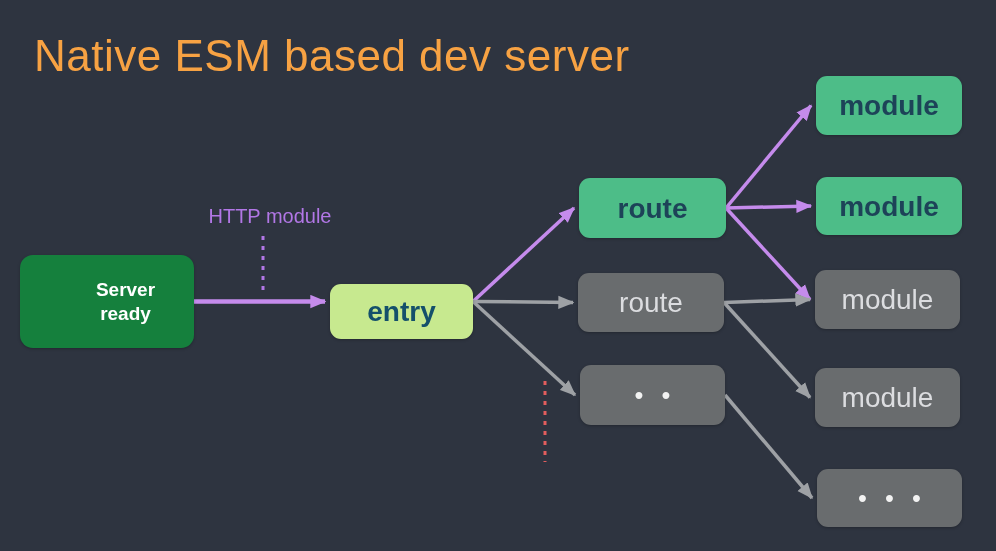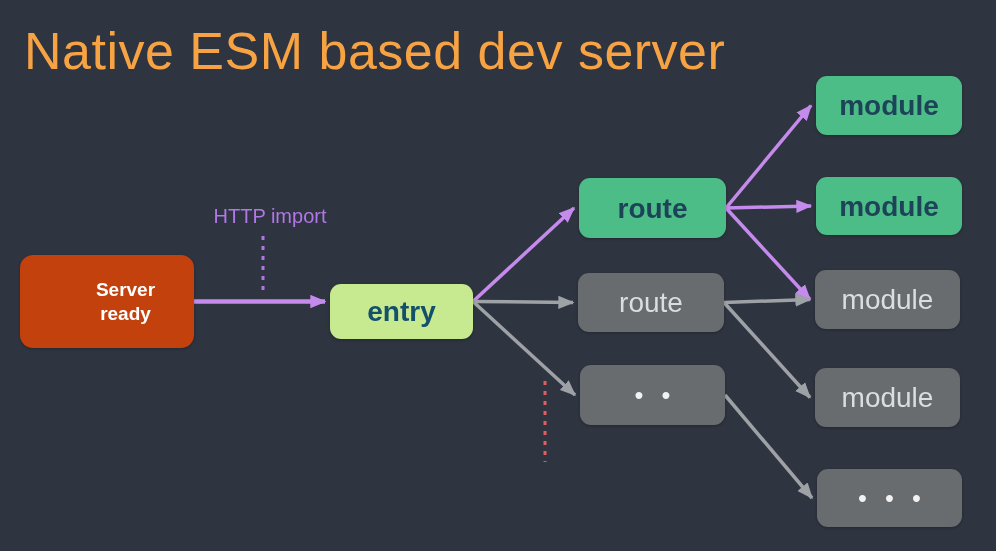--- a/index.html
+++ b/index.html
@@ -2,32 +2,32 @@
 <html><head>
 <meta charset="utf-8">
 <style>
   html,body{margin:0;padding:0;background:#2e3440;}
   #stage{
     position:relative;width:996px;height:551px;overflow:hidden;
     background:#2e3440;
     font-family:"Liberation Sans","DejaVu Sans",sans-serif;
   }
   #title{
-    position:absolute;left:24px;top:21px;margin:0;
-    font-size:52px;font-weight:500;letter-spacing:.5px;
+    position:absolute;left:24px;top:21px;margin:10px;
+    font-size:44px;font-weight:500;letter-spacing:.5px;
     color:#f7a243;white-space:nowrap;
   }
   #edges{position:absolute;left:0;top:0;width:996px;height:551px;pointer-events:none;}
   .node{
     position:absolute;display:flex;align-items:center;justify-content:center;
     border-radius:11px;box-sizing:border-box;text-align:center;
     box-shadow:0 1px 3px rgba(0,0,0,.25);
   }
   .node .nlabel{font-size:28px;font-weight:600;white-space:pre-line;line-height:1.25;}
-  .teal{background:#c2410c;padding-left:37px;}
+  .teal{background:#15803d;padding-left:37px;}
   .teal .nlabel{color:#ffffff;font-weight:700;font-size:19px;}
   .lime{background:#c7e98f;}
   .lime .nlabel{color:#14506b;}
   .green{background:#4dbd88;}
   .green .nlabel{color:#1d4358;}
   .grayb{background:#696c6e;}
   .grayb .nlabel{color:#dcdde0;font-weight:500;}
   .dots .nlabel{font-size:24px;letter-spacing:6px;color:#f2f2f2;font-weight:700;text-indent:6px;}
 
   
@@ -101,15 +101,15 @@
   <div class="node grayb" id="node-module-3">
     <span class="nlabel">module</span>
   </div>
   <div class="node grayb" id="node-module-4">
     <span class="nlabel">module</span>
   </div>
   <div class="node grayb dots" id="node-module-more">
     <span class="nlabel">• • •</span>
   </div>
 
-  <div class="annotation" id="http-label">HTTP import</div>
+  <div class="annotation" id="http-label">HTTP module</div>
 
 </div>
 
 </body></html>

